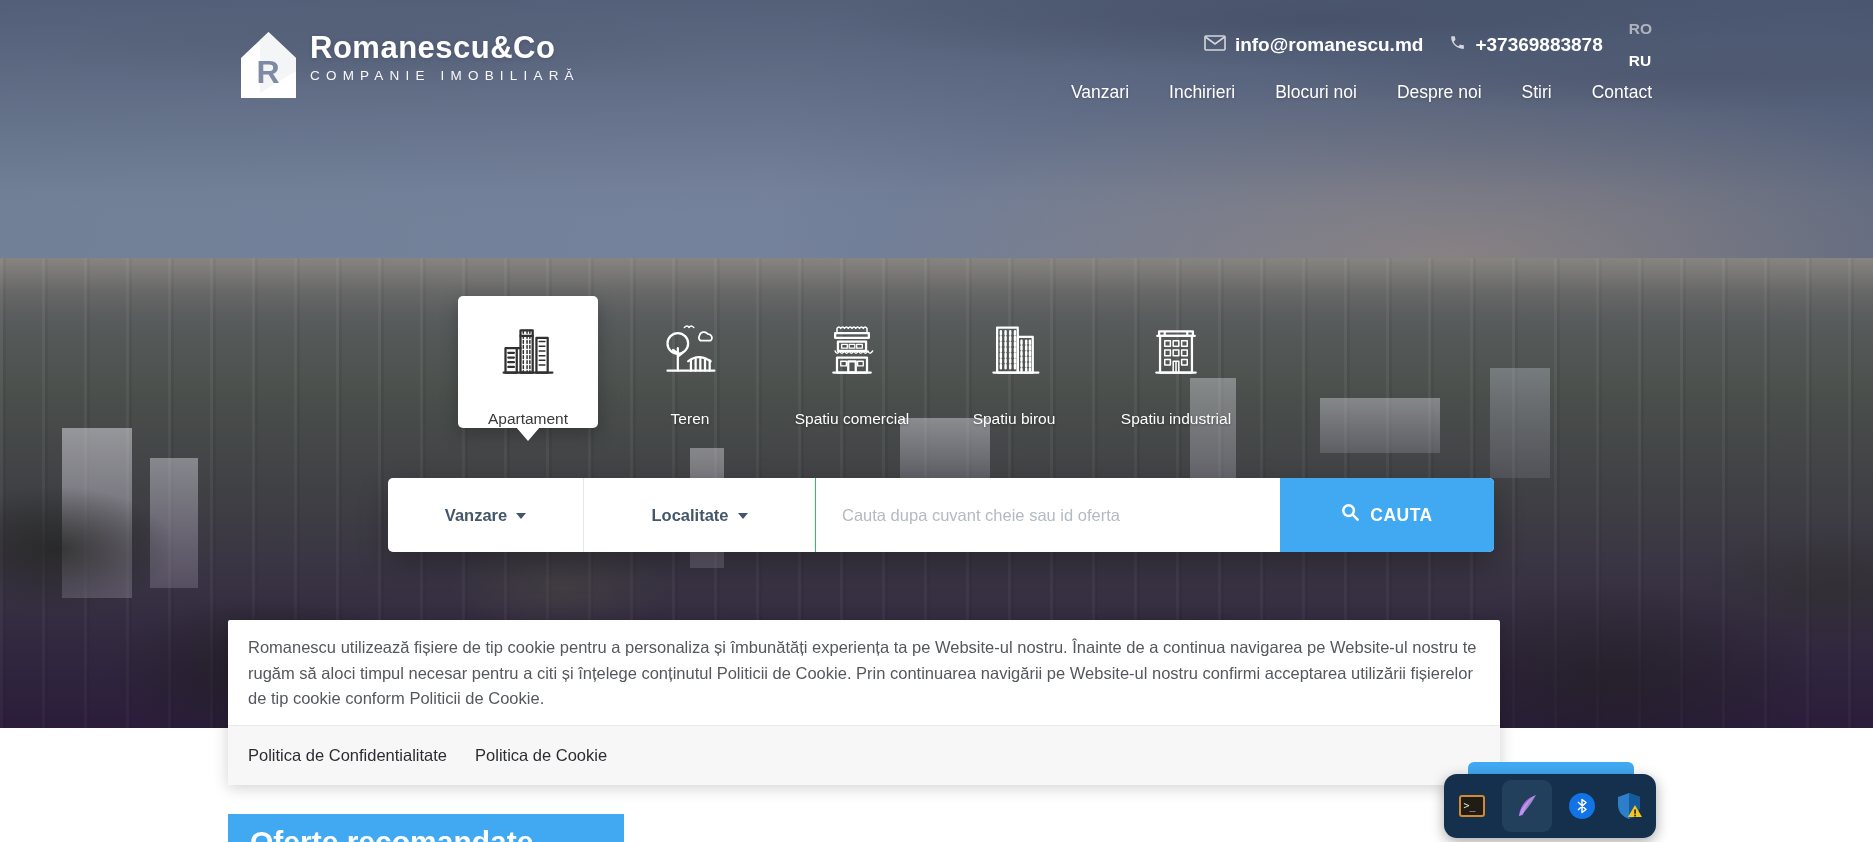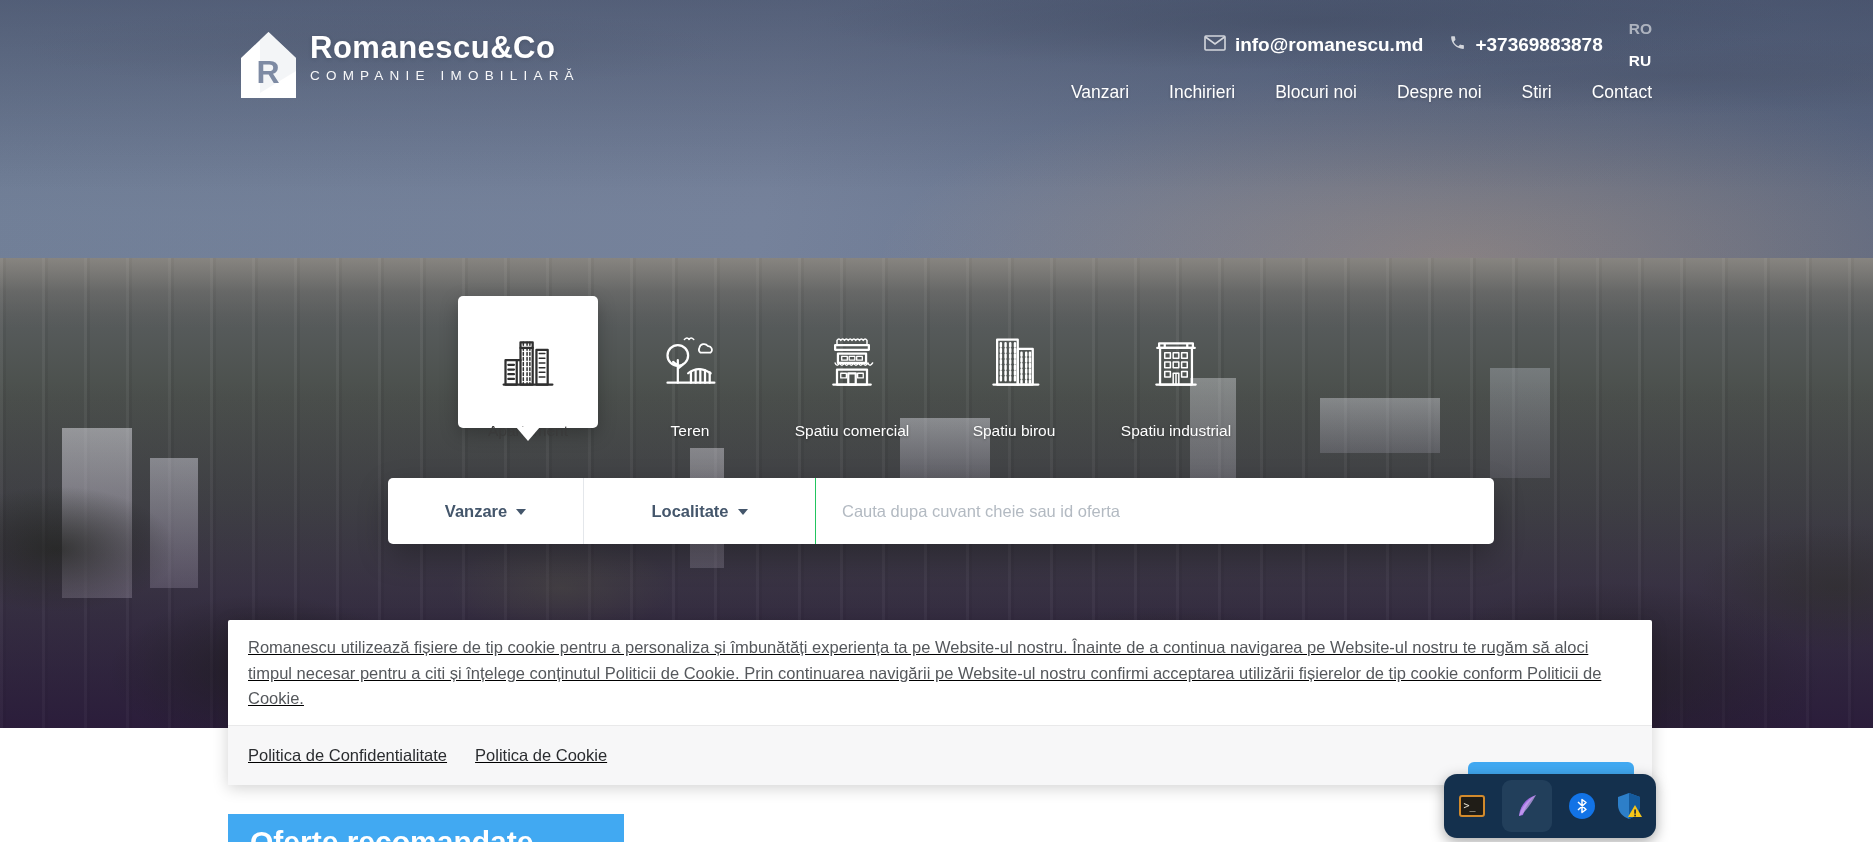--- a/index.html
+++ b/index.html
@@ -65,53 +65,53 @@
   .brand-tag { font-size:13.5px; letter-spacing:6.2px; margin-top:3px; color:rgba(255,255,255,0.95); }
 
   
   .nav { position:absolute; top:82px; right:221px; display:flex; gap:40px; z-index:10; }
   .nav a { color:#fff; font-size:17.5px; text-decoration:none; cursor:pointer;
     text-shadow:0 1px 3px rgba(0,0,0,0.2); }
 
   
   .ptabs { position:absolute; left:458px; top:296px; display:flex; gap:22px; z-index:9; }
   .ptab { width:140px; height:132px; display:flex; flex-direction:column; align-items:center;
-    padding-top:36px; cursor:pointer; position:relative; }
+    padding-top:24px; cursor:pointer; position:relative; }
   .ptab .plabel { margin-top:30px; font-size:15.5px; color:#fff; white-space:nowrap;
     text-shadow:0 1px 3px rgba(0,0,0,0.35); }
   .ptab.selected { background:#fff; border-radius:5px; box-shadow:0 6px 18px rgba(0,0,0,0.25); }
   .ptab.selected .plabel { color:#3a3a3a; text-shadow:none; }
   .ptab.selected::after { content:""; position:absolute; left:50%; bottom:-13px; margin-left:-12px;
     border-left:12px solid transparent; border-right:12px solid transparent; border-top:14px solid #fff; }
   .picon { width:60px; height:60px; }
   .picon svg { width:60px; height:60px; fill:none; stroke:#fff; stroke-width:2.4;
     stroke-linecap:round; stroke-linejoin:round; }
   .ptab.selected .picon svg { stroke:#303030; }
 
   
-  .searchbar { position:absolute; left:388px; top:478px; width:1106px; height:66px; z-index:9;
+  .searchbar { position:absolute; left:388px; top:478px; width:1106px; height:74px; z-index:9;
     display:flex; background:#fff; border-radius:5px; box-shadow:0 12px 30px rgba(0,0,0,0.28); }
   .seg { display:flex; align-items:center; justify-content:center; gap:9px;
     font-size:16.5px; font-weight:bold; color:#44566b; cursor:pointer; }
   .seg-deal { width:196px; border-right:1px solid #e4e7eb; }
   .seg-loc  { width:232px; border-right:1px solid #22c55e; }
   .caret { width:0; height:0; border-left:5px solid transparent; border-right:5px solid transparent;
     border-top:6px solid #44566b; margin-top:2px; }
   .seg-input { flex:1; display:flex; align-items:center; }
   .seg-input input { width:100%; height:100%; border:none; outline:none; padding:12px 26px;
     font-size:16.5px; color:#556; font-family:"Liberation Sans",sans-serif; background:transparent; }
   .seg-input input::placeholder { color:#b3bac2; }
   .btn-cauta { width:214px; background:#41a9f2; border:none; border-radius:0 5px 5px 0;
     display:flex; align-items:center; justify-content:center; gap:10px; cursor:pointer;
     color:#fff; font-size:17.5px; font-weight:bold; letter-spacing:.5px;
     font-family:"Liberation Sans",sans-serif; }
 
   
-  .cookie { position:absolute; left:228px; top:620px; width:1424px; z-index:11;
-    background:#fff; box-shadow:0 3px 16px rgba(0,0,0,0.18); border-radius:2px;text-decoration:underline; }
+  .cookie { position:absolute; left:228px; top:620px; width:1272px; z-index:11;
+    background:#fff; box-shadow:0 3px 16px rgba(0,0,0,0.18); border-radius:2px; }
   .cookie-text { padding:15px 20px 13px 20px; font-size:16.5px; line-height:25.5px; color:#55585c; }
   .cookie-links { border-top:1px solid #e9e9ea; background:#f7f7f8; height:60px;
     display:flex; align-items:center; gap:28px; padding:0 20px; }
   .cookie-links a { font-size:16.5px; color:#2b2d30; text-decoration:none; cursor:pointer; }
   .cookie-accept { position:absolute; left:1240px; top:142px; width:166px; height:48px;
     background:#41a9f2; border:none; border-radius:6px; cursor:pointer; }
 
   
   .section-head { position:absolute; left:228px; top:814px; width:396px; height:72px; z-index:8;
     background:#41a9f2; color:#fff; font-size:30px; font-weight:bold; padding:11px 0 0 22px; }
@@ -272,20 +272,29 @@
     <span>Vanzare</span>
     <span class="caret"></span>
   </div>
   <div class="seg seg-loc">
     <span>Localitate</span>
     <span class="caret"></span>
   </div>
   <div class="seg-input">
     <input type="text" placeholder="Cauta dupa cuvant cheie sau id oferta" style="">
   </div>
+  <button class="btn-cauta">
+    <span>
+      <svg width="19" height="19" viewBox="0 0 20 20" fill="none" stroke="#fff" stroke-width="2.6" stroke-linecap="round">
+        <circle cx="8" cy="8" r="5.6"></circle>
+          <path d="M12.5 12.5 L17.5 17.5"></path>
+      </svg>
+    </span>
+    <span>CAUTA</span>
+  </button>
 </div>
 
 <div class="cookie">
   <div class="cookie-text">Romanescu utilizează fișiere de tip cookie pentru a personaliza și îmbunătăți experiența ta pe Website-ul nostru. Înainte de a continua navigarea pe Website-ul nostru te rugăm să aloci timpul necesar pentru a citi și înțelege conținutul Politicii de Cookie. Prin continuarea navigării pe Website-ul nostru confirmi acceptarea utilizării fișierelor de tip cookie conform Politicii de Cookie.</div>
   <div class="cookie-links">
     <a>Politica de Confidentialitate</a>
     <a>Politica de Cookie</a>
   </div>
   <button class="cookie-accept"></button>
 </div>

